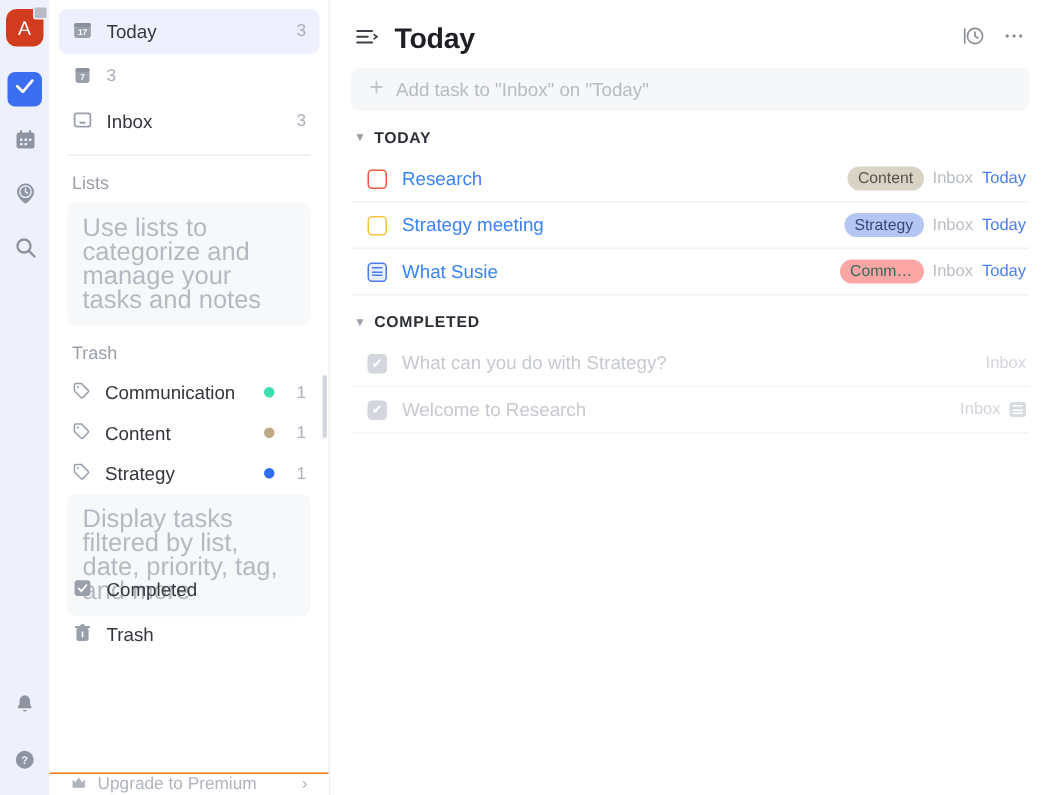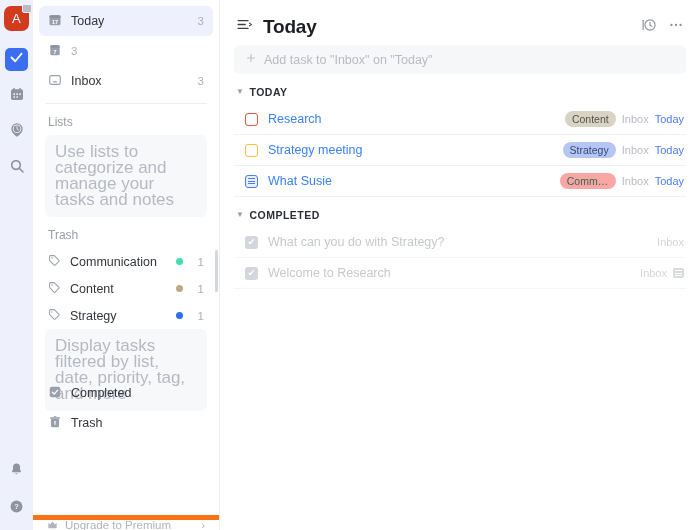--- a/index.html
+++ b/index.html
@@ -76,21 +76,21 @@
     height: 27px; margin: 0 6px; padding: 0 9px;
     display: flex; align-items: center; gap: 9px;
     color: #33363d; font-size: 12.5px;
   }
   .tag-dot { width: 7px; height: 7px; border-radius: 50%; }
   .tag-count { color: #acb0b9; font-size: 11.5px; width: 12px; text-align: right; }
 
   .bottom-nav { position: absolute; left: 0; width: 100%; top: 378px; }
   .upgrade-row {
     position: absolute; bottom: 0; left: 0; width: 100%;
-    height: 15px; border-top: 5px solid #f97316;
+    height: 15px; border-top: 1px solid #f97316;
     background: #fff;
     display: flex; align-items: center; gap: 7px;
     padding: 0 14px; overflow: hidden;
     color: #b0b4bd; font-size: 11.5px;
   }
   .sb-scroll {
     position: absolute; right: 1px; top: 250px;
     width: 3px; height: 42px; border-radius: 2px; background: #d4d7dd;
   }
 

